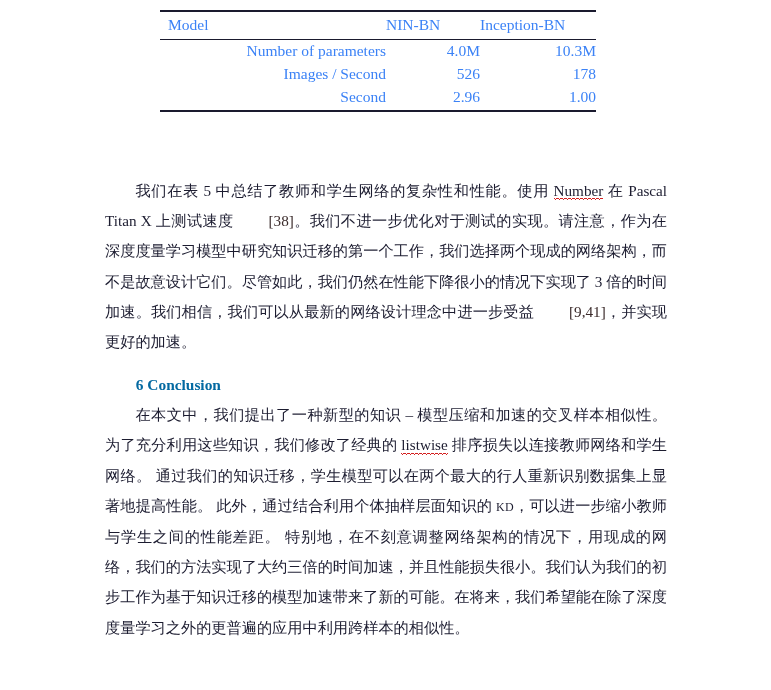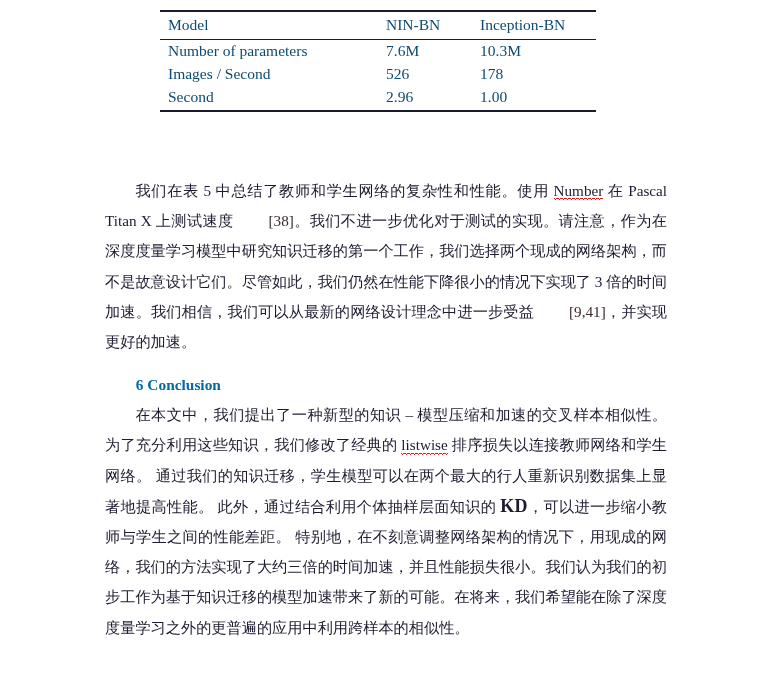--- a/index.html
+++ b/index.html
@@ -20,38 +20,38 @@
   .table-wrap {
     position: absolute;
     left: 160px;
     top: 10px;
     width: 436px;
   }
   table.metrics {
     border-collapse: collapse;
     width: 100%;
     font-size: 15.5px;
-    color: #0c4a6e;
+    color: #3b82f6;
   }
   table.metrics .rule-top td {
     border-top: 2.2px solid #1a1a2e;
     padding: 0;
     height: 0;
     line-height: 0;
     font-size: 0;
   }
   table.metrics thead th {
     text-align: left;
     font-weight: normal;
     padding: 4px 0 5px 0;
     font-size: 15.5px;
     border-bottom: 1.3px solid #1a1a2e;
   }
   table.metrics tbody td {
-    text-align: left;
+    text-align: right;
     padding: 1.2px 0 1.2px 0;
     font-size: 15.5px;
     line-height: 1.32;
   }
   table.metrics tbody tr:last-child td {
     padding-bottom: 3px;
   }
   table.metrics tfoot td {
     border-top: 2.2px solid #1a1a2e;
     padding: 0;
@@ -89,23 +89,22 @@
     text-indent: 2em;
     color: #0369a1;
     font-family: "Liberation Serif", "DejaVu Serif", serif;
   }
 
   
   .lat {
     font-family: "Liberation Serif", "DejaVu Serif", serif;
   }
   .sm-caps {
-    font-size: 18px;
+    font-size: 12px;
     letter-spacing: .2px;
-    font-weight: bold;
   }
   .cite {
     color: #3a2a2a;
     margin-left: 35px;
   }
   
   .spell {
     position: relative;
     text-decoration: none;
     background-image:
@@ -134,21 +133,21 @@
       </tr>
       <tr>
         <th class="col-model">Model</th>
         <th>NIN-BN</th>
         <th>Inception-BN</th>
       </tr>
     </thead>
     <tbody>
       <tr>
         <td class="col-model">Number of parameters</td>
-        <td>7.6M</td>
+        <td>4.0M</td>
         <td>10.3M</td>
       </tr>
       <tr>
         <td class="col-model">Images / Second</td>
         <td>526</td>
         <td>178</td>
       </tr>
       <tr>
         <td class="col-model">Second</td>
         <td>2.96</td>

